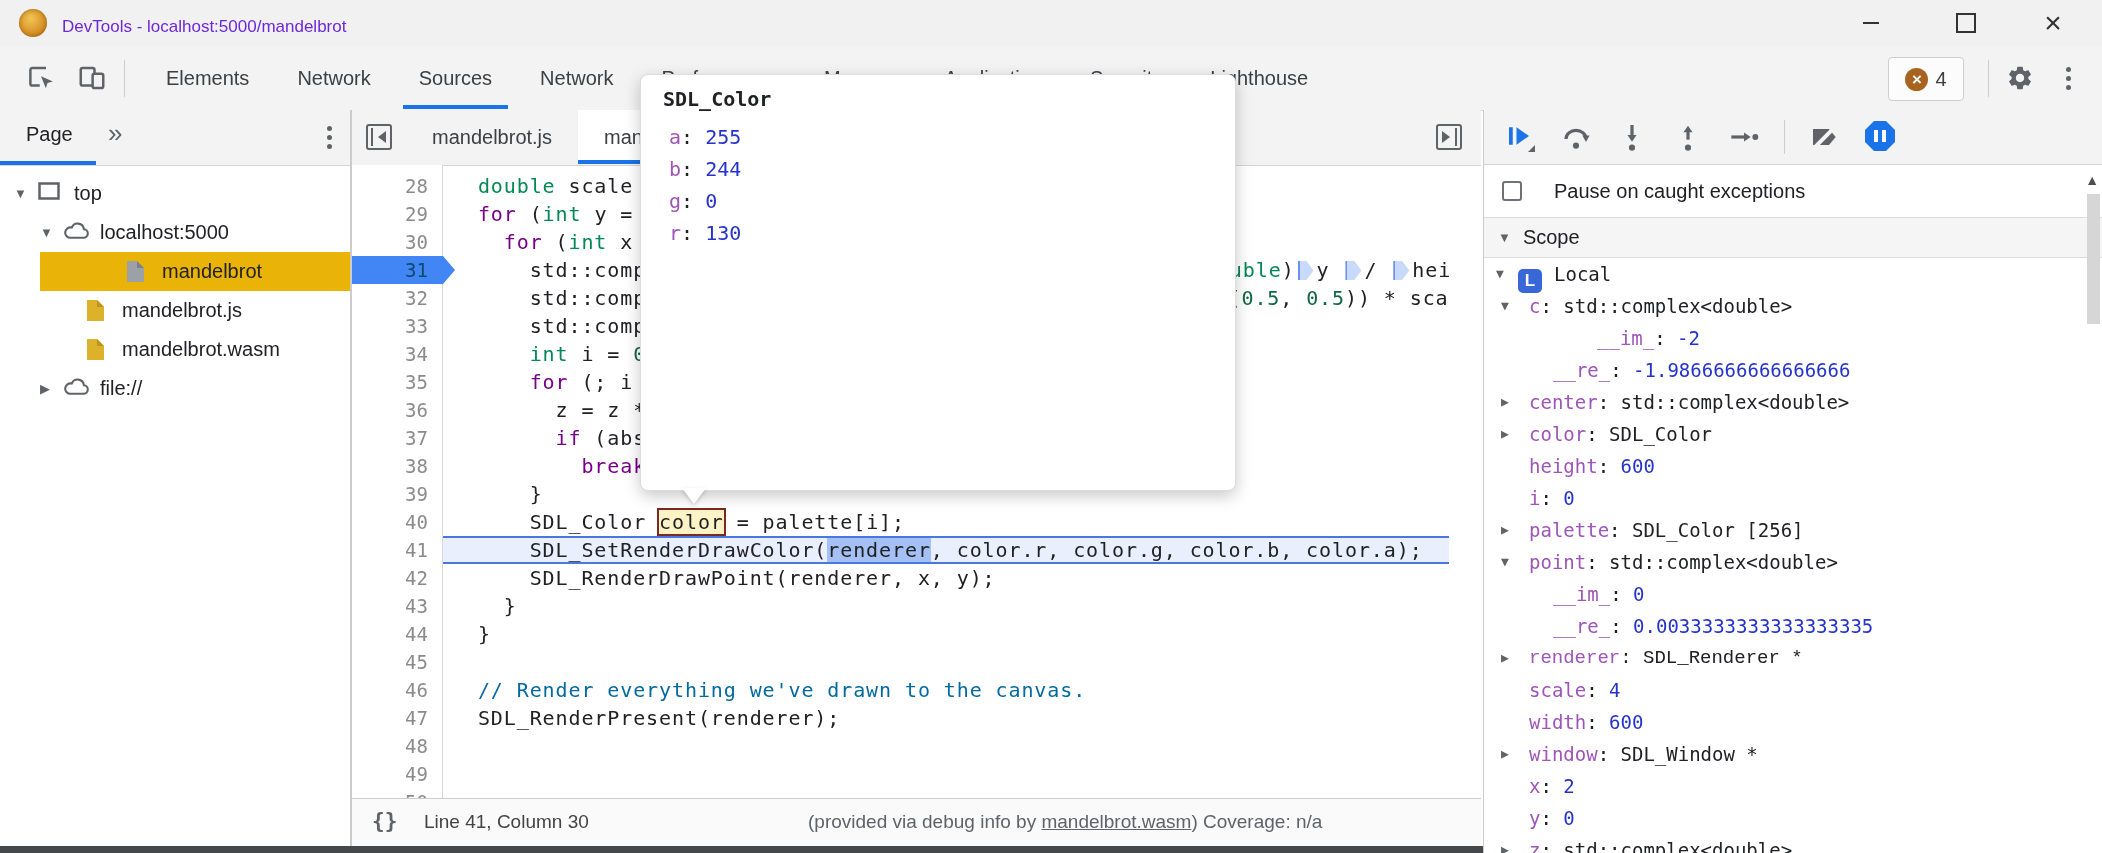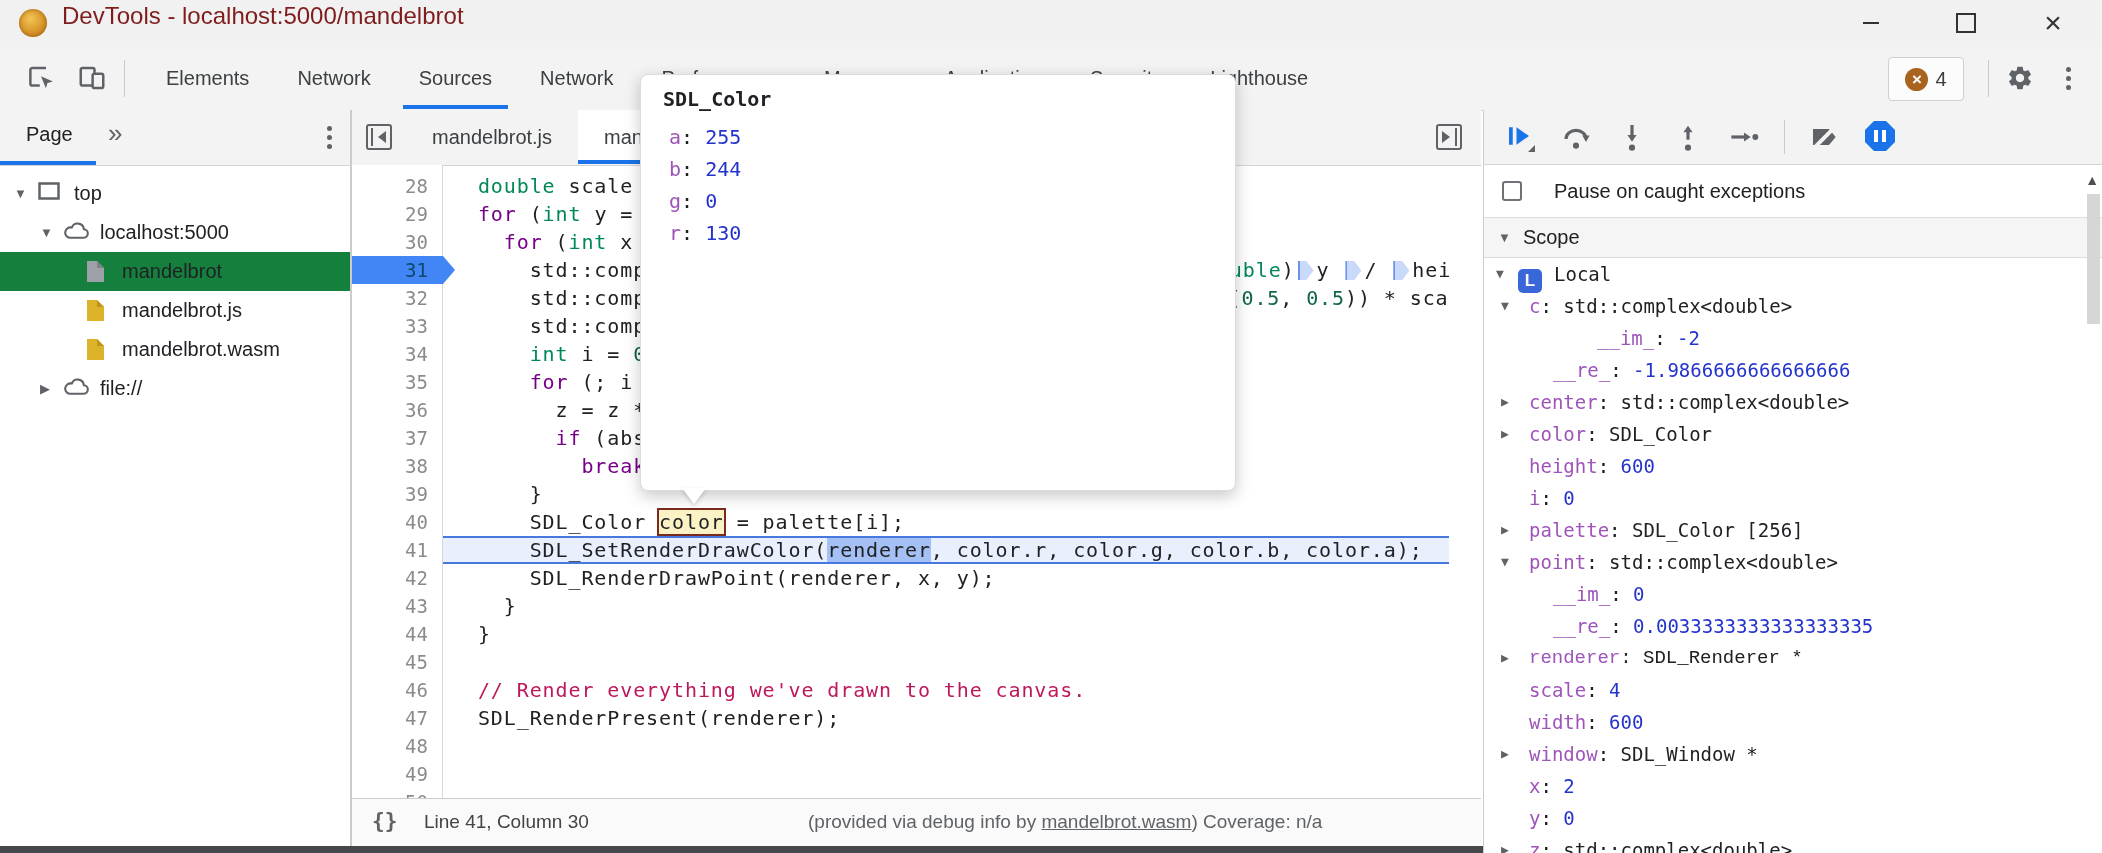--- a/index.html
+++ b/index.html
@@ -2,21 +2,21 @@
 <html><head>
 <meta charset="utf-8">
 <style>
   html,body{margin:0;padding:0;background:#666;}
   .screen{position:relative;width:2102px;height:853px;background:#fff;overflow:hidden;
           font-family:"Liberation Sans",sans-serif;color:#202124;}
   
   .titlebar{position:absolute;left:0;top:0;width:100%;height:47px;background:#f1f1f1;border-bottom:1px solid #e3e3e3;}
   .devtools-logo{position:absolute;left:19px;top:9px;width:28px;height:28px;border-radius:50%;
     background:radial-gradient(circle at 42% 35%,#f2c554,#d9952a 55%,#b87a16 90%);box-shadow:inset 0 0 4px rgba(120,70,0,.6);}
-  .window-title{position:absolute;left:62px;top:2px;font-size:24px;color:#7f1d1d;}
+  .window-title{position:absolute;left:62px;top:17px;font-size:17px;color:#6d28d9;}
   .win-btn{position:absolute;top:0;width:62px;height:46px;display:flex;align-items:center;justify-content:center;cursor:default;}
   #btn-min{right:200px}#btn-max{right:105px}#btn-close{right:18px}
   .glyph-min{width:16px;height:2px;background:#333;}
   .glyph-max{width:16px;height:16px;border:2px solid #333;}
   .glyph-close{font-size:30px;font-weight:400;color:#333;line-height:1;}
   
   .main-toolbar{position:absolute;left:0;top:47px;width:100%;height:63px;background:#f3f3f3;border-bottom:1px solid #d5d5d5;}
   .mt-icon{position:absolute;top:16px;width:30px;height:30px;}
   #inspect-icon{left:26px}#device-icon{left:77px}
   .mt-sep{position:absolute;left:124px;top:13px;width:1px;height:37px;background:#ccc;}
@@ -35,21 +35,21 @@
   .vdots i{width:5px;height:5px;border-radius:50%;background:#5f6368;}
   
   .left-panel{position:absolute;left:0;top:110px;width:350px;height:736px;background:#fff;border-right:2px solid #ccc;box-sizing:content-box;}
   .lp-header{position:relative;height:55px;background:#f3f3f3;border-bottom:1px solid #d5d5d5;}
   .lp-tab{position:absolute;left:26px;top:13px;font-size:20px;color:#202124;}
   .lp-underline{position:absolute;left:0;bottom:0;width:96px;height:4px;background:#1a73e8;}
   .lp-more{position:absolute;left:108px;top:8px;font-size:26px;color:#5f6368;}
   #lp-dots{right:18px;left:auto;top:16px;}
   .tree{position:absolute;left:0;top:64px;right:0;}
   .tree-row{position:relative;height:39px;cursor:default;}
-  .tree-row.selected{background:#15803d;}
+  .tree-row.selected{background:#eab308;margin-left:40px;}
   .tree-row .tw{position:absolute;top:12px;font-size:13px;color:#5f6368;}
   .tree-row .ticon{position:absolute;top:8px;}
   .tree-row .tlabel{position:absolute;top:8px;font-size:20px;color:#202124;white-space:nowrap;}
   
   .editor{position:absolute;left:352px;top:110px;width:1129px;height:736px;background:#fff;}
   .ed-tabbar{position:absolute;left:0;top:0;right:0;height:55px;background:#f3f3f3;border-bottom:1px solid #d5d5d5;}
   .collapse-box{position:absolute;top:14px;width:26px;height:26px;border:2px solid #5f6368;border-radius:3px;box-sizing:border-box;}
   #ed-collapse-left{left:14px;}
   .collapse-box .bar-l{position:absolute;left:3px;top:2px;bottom:2px;width:2px;background:#5f6368;}
   .collapse-box .tri-l{position:absolute;right:4px;top:5px;width:0;height:0;border-top:6px solid transparent;border-bottom:6px solid transparent;border-right:8px solid #5f6368;}
@@ -67,21 +67,21 @@
     font-family:"DejaVu Sans Mono",monospace;font-size:19px;color:#8b8b8b;cursor:pointer;}
   .gutter-line.paused::before{content:"";position:absolute;top:0;left:0;right:-13px;bottom:0;background:#4285f4;z-index:0;
     clip-path:polygon(0 0,calc(100% - 12px) 0,100% 50%,calc(100% - 12px) 100%,0 100%);}
   .gutter-line span{position:relative;z-index:1;}
   .gutter-line.paused span{color:#0c4a6e;font-weight:normal;margin-top:24px;}
   .code-scroll{position:absolute;left:91px;top:0;right:0;height:100%;overflow:hidden;}
   .code-inner{padding-top:7px;}
   .code-line{height:28px;line-height:28px;padding-left:9px;white-space:pre;box-sizing:border-box;
     font-family:"DejaVu Sans Mono",monospace;font-size:20px;letter-spacing:0.9px;color:#202124;}
   .code-line.hl{background:#e9effc;border-top:2px solid #4778e0;border-bottom:2px solid #4778e0;line-height:24px;}
-  .tok-k{color:#770088}.tok-t{color:#008855}.tok-c{color:#be185d}.tok-n{color:#116644}
+  .tok-k{color:#770088}.tok-t{color:#008855}.tok-c{color:#0369a1}.tok-n{color:#116644}
   .tok-box{background:#fbf3c5;outline:2.5px solid #7c2a20;}
   .tok-sel{background:#a5c0f5;}
   .badge-d{display:inline-block;width:16px;height:19px;margin:0 3px;vertical-align:-3px;background:#c9d9fa;border-left:2px solid #6a93ea;
     box-sizing:border-box;clip-path:polygon(0 0,55% 0,100% 50%,55% 100%,0 100%);}
   
   .status{position:absolute;left:0;top:688px;width:1129px;height:48px;background:#fafafa;border-top:1px solid #ccc;box-sizing:border-box;}
   .st-braces{position:absolute;left:20px;top:10px;font-family:"DejaVu Sans Mono",monospace;font-size:21px;font-weight:bold;color:#5f6368;}
   .st-linecol{position:absolute;left:72px;top:12px;font-size:19px;color:#444;}
   .st-provided{position:absolute;left:456px;top:12px;font-size:19px;color:#5f6368;white-space:nowrap;}
   .st-provided u{cursor:pointer;}

